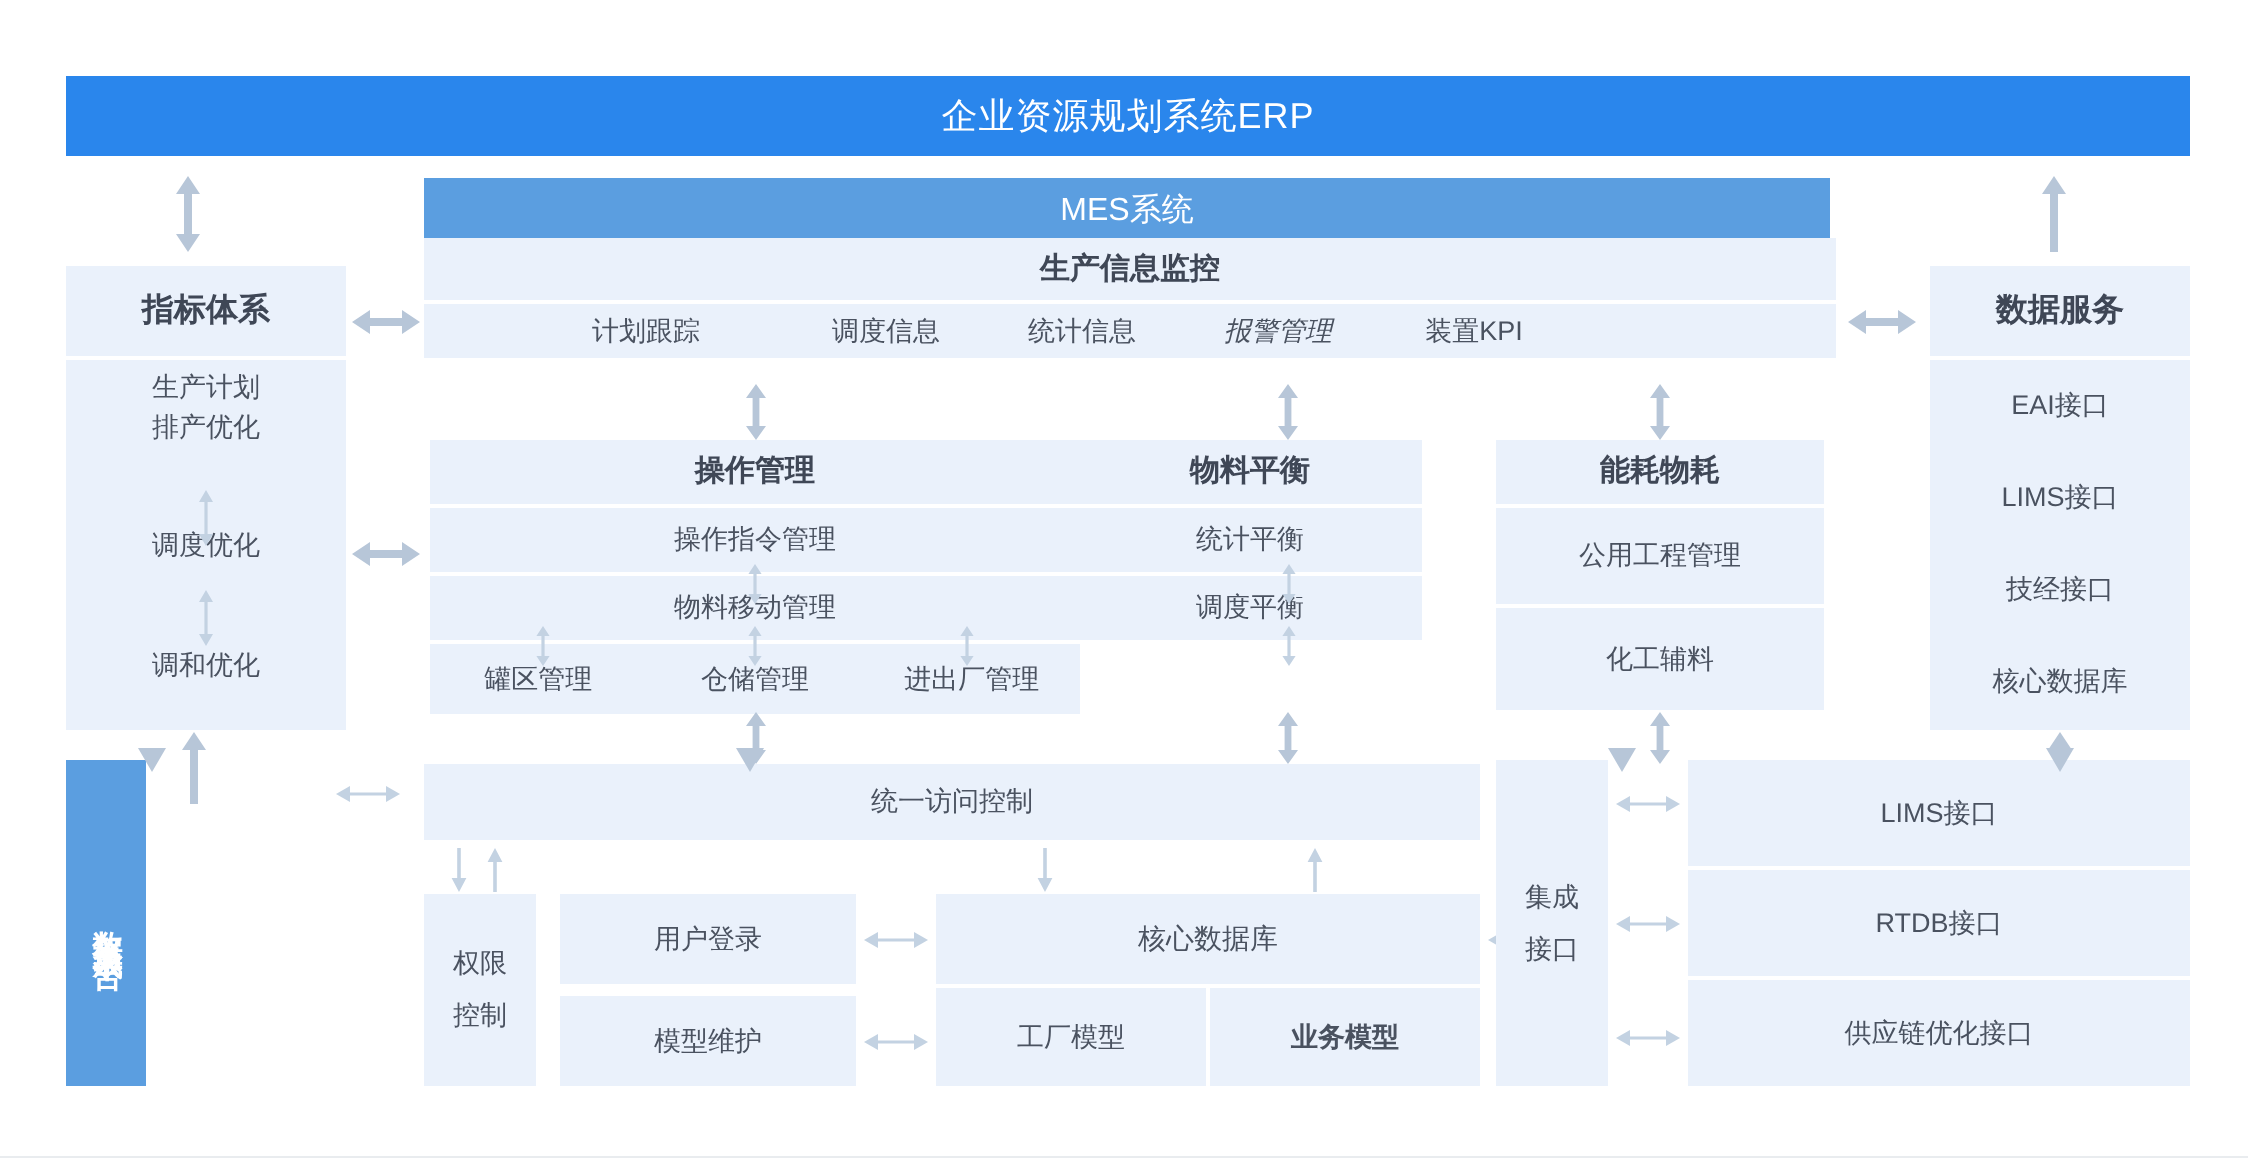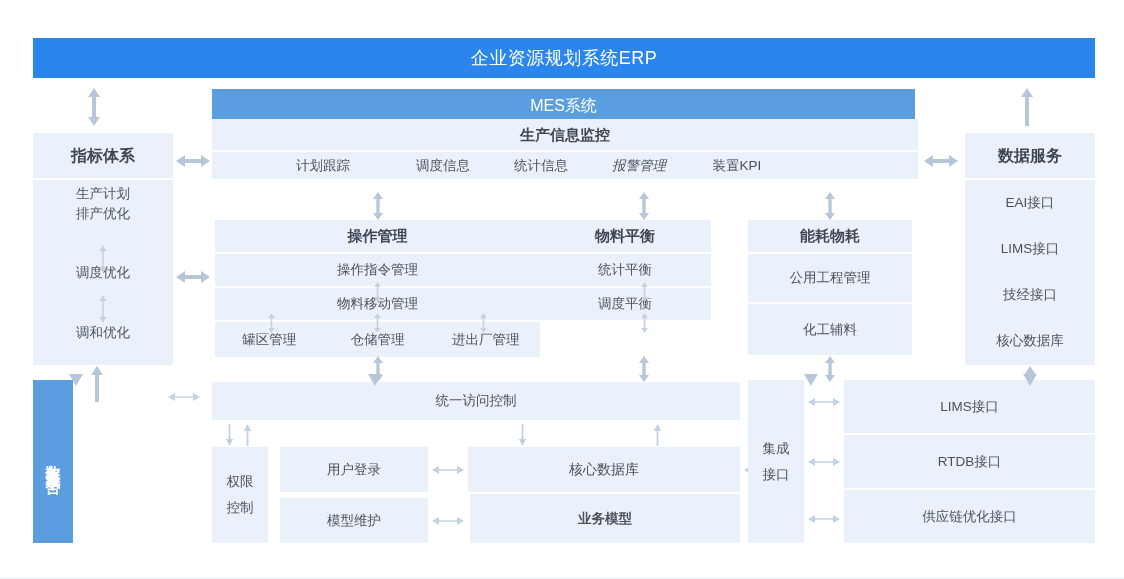--- a/index.html
+++ b/index.html
@@ -314,20 +314,21 @@
   <div class="arrow" style="left:432px;top:514px;">
     <svg width="32" height="14" viewBox="0 0 32 14">
       <path class="ar-fill-lt" d="M0 7 L7 3 L7 6.2 L25 6.2 L25 3 L32 7 L25 11 L25 7.8 L7 7.8 L7 11 Z"></path>
     </svg>
   </div>
 
   <div class="abs" style="left:468px;top:447px;width:272px;height:96px;">
     <div class="c-pane box sub" style="height:45px;font-size:14px;">核心数据库</div>
     <div class="sep" style="height:2px;"></div>
     <div style="display:flex;height:49px;">
+      <div class="c-pane box sub" style="flex:1;">工厂模型</div>
       <div class="sep" style="width:2px;"></div>
       <div class="c-pane box sub" style="flex:1;font-weight:bold;">业务模型</div>
     </div>
   </div>
 
   <div class="arrow" style="left:744px;top:463px;">
     <svg width="32" height="14" viewBox="0 0 32 14">
       <path class="ar-fill-lt" d="M0 7 L7 3 L7 6.2 L25 6.2 L25 3 L32 7 L25 11 L25 7.8 L7 7.8 L7 11 Z"></path>
     </svg>
   </div>

